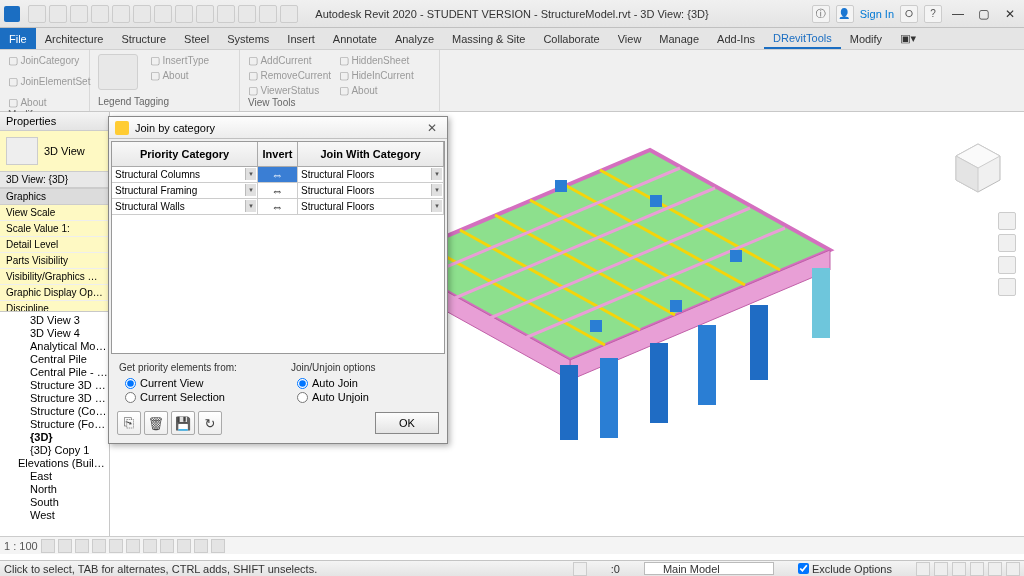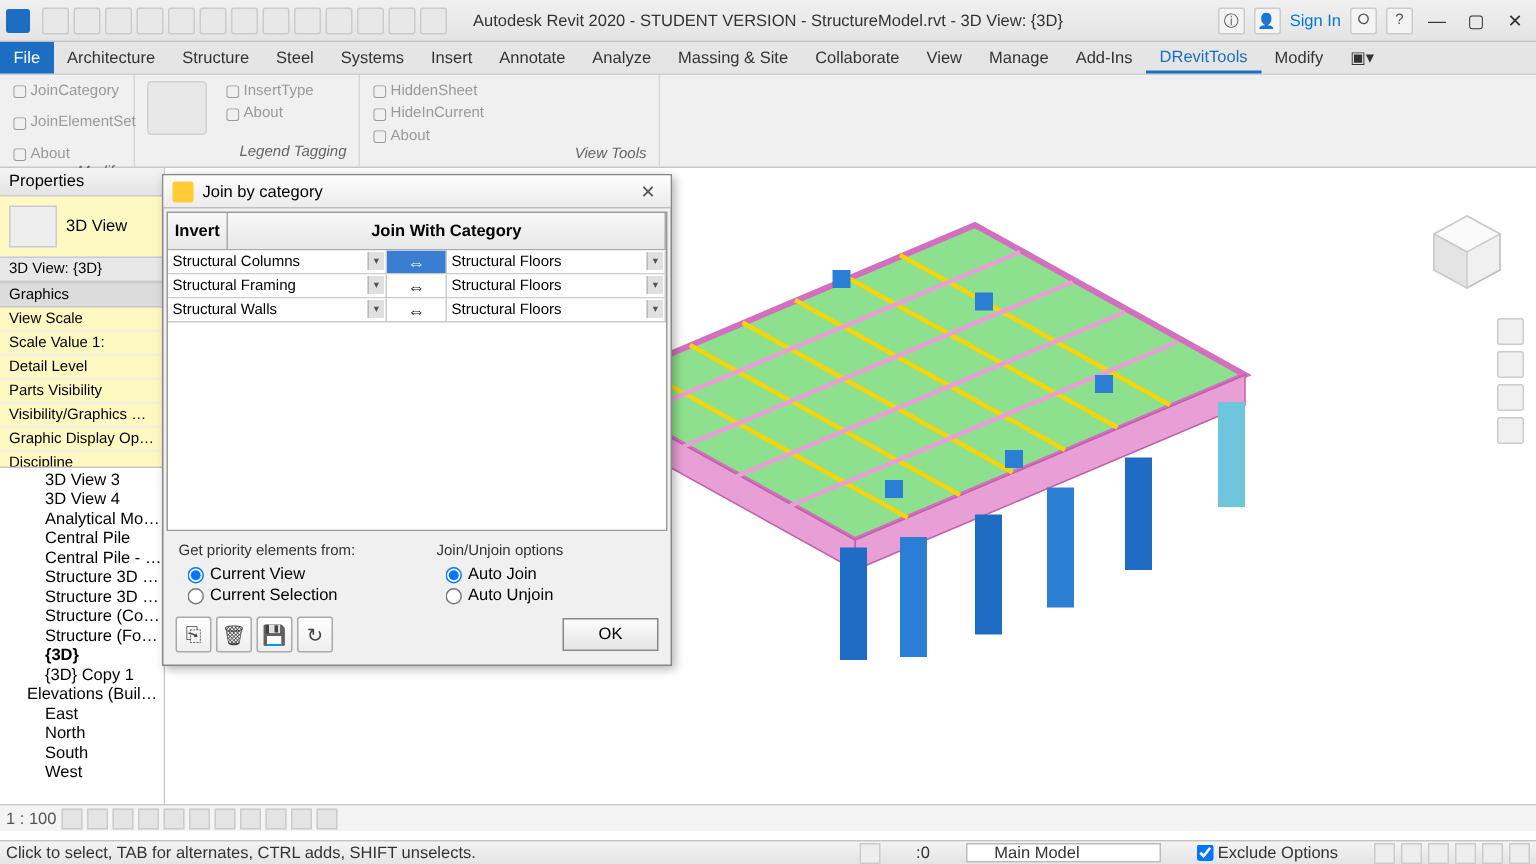--- a/index.html
+++ b/index.html
@@ -12,21 +12,21 @@
 .title-right { margin-left: auto; display: flex; align-items: center; gap: 6px; padding-right: 4px; }
 .title-right .icon-btn { width: 18px; height: 18px; border: 1px solid #ccc; background: #f4f4f4; border-radius: 2px; display: flex; align-items: center; justify-content: center; font-size: 10px; color: #555; }
 .signin { font-size: 11px; color: #0078d4; }
 .win-btn { width: 20px; height: 16px; display: flex; align-items: center; justify-content: center; color: #333; font-size: 12px; }
 .menubar { height: 22px; background: #e5e5e5; display: flex; align-items: stretch; border-bottom: 1px solid #d0d0d0; }
 .menubar .tab { padding: 3px 9px; color: #333; display: flex; align-items: center; cursor: default; }
 .menubar .tab.file { background: #1b6ec2; color: #fff; font-weight: 500; }
 .menubar .tab.active { color: #1b6ec2; border-bottom: 2px solid #1b6ec2; }
 .ribbon { height: 62px; background: #f0f0f0; border-bottom: 1px solid #c8c8c8; display: flex; }
 .ribbon-group { border-right: 1px solid #d8d8d8; padding: 4px 8px; display: flex; flex-direction: column; justify-content: space-between; color: #888; }
-.ribbon-group .label { font-size: 10px; text-align: right; color: #666; font-style: italic; }
+.ribbon-group .label { font-size: 10px; text-align: left; color: #666; }
 .rg-items { display: flex; gap: 8px; flex-wrap: wrap; }
 .rg-item { display: flex; align-items: center; gap: 2px; color: #9a9a9a; font-size: 10px; }
 .rg-item::before { content: '▢'; font-size: 11px; }
 .big-btn { width: 40px; height: 36px; background: #e8e8e8; border: 1px solid #d0d0d0; border-radius: 3px; margin-right: 4px; }
 
 .workspace { position: absolute; top: 112px; left: 0; right: 0; bottom: 32px; display: flex; }
 
 .left-panels { width: 110px; display: flex; flex-direction: column; border-right: 1px solid #c8c8c8; }
 .props-panel { flex: 0 0 200px; background: #fef9c3; border-bottom: 1px solid #c8c8c8; overflow: hidden; }
 .panel-title { background: linear-gradient(#f4f4f4,#e4e4e4); padding: 3px 6px; font-size: 11px; border-bottom: 1px solid #ccc; }
@@ -149,20 +149,25 @@
       <div style="display:flex;flex-direction:column;gap:2px">
         <div class="rg-item">InsertType</div>
         <div class="rg-item">About</div>
       </div>
     </div>
     <div class="label">Legend Tagging</div>
   </div>
   <div class="ribbon-group" style="width:200px">
     <div class="rg-items">
       <div style="display:flex;flex-direction:column;gap:2px">
+        <div class="rg-item">AddCurrent</div>
+        <div class="rg-item">RemoveCurrent</div>
+        <div class="rg-item">ViewerStatus</div>
+      </div>
+      <div style="display:flex;flex-direction:column;gap:2px">
         <div class="rg-item">HiddenSheet</div>
         <div class="rg-item">HideInCurrent</div>
         <div class="rg-item">About</div>
       </div>
     </div>
     <div class="label">View Tools</div>
   </div>
 </div>
 
 <div class="workspace">
@@ -265,20 +270,21 @@
 </div>
 
 <div class="dialog">
   <div class="dlg-title">
     <span class="ico"></span>
     <span>Join by category</span>
     <span class="close">✕</span>
   </div>
   <div class="grid-area">
     <div class="grid-head">
+      <div class="gh c1">Priority Category</div>
       <div class="gh c2">Invert</div>
       <div class="gh c3">Join With Category</div>
     </div>
     <div class="grid-body" id="grid-body">
         <div class="grow">
           <div class="gc c1">Structural Columns<span class="dd">▾</span></div>
           <div class="gc c2 sel">⇔</div>
           <div class="gc c3">Structural Floors<span class="dd">▾</span></div>
         </div>
         <div class="grow">

